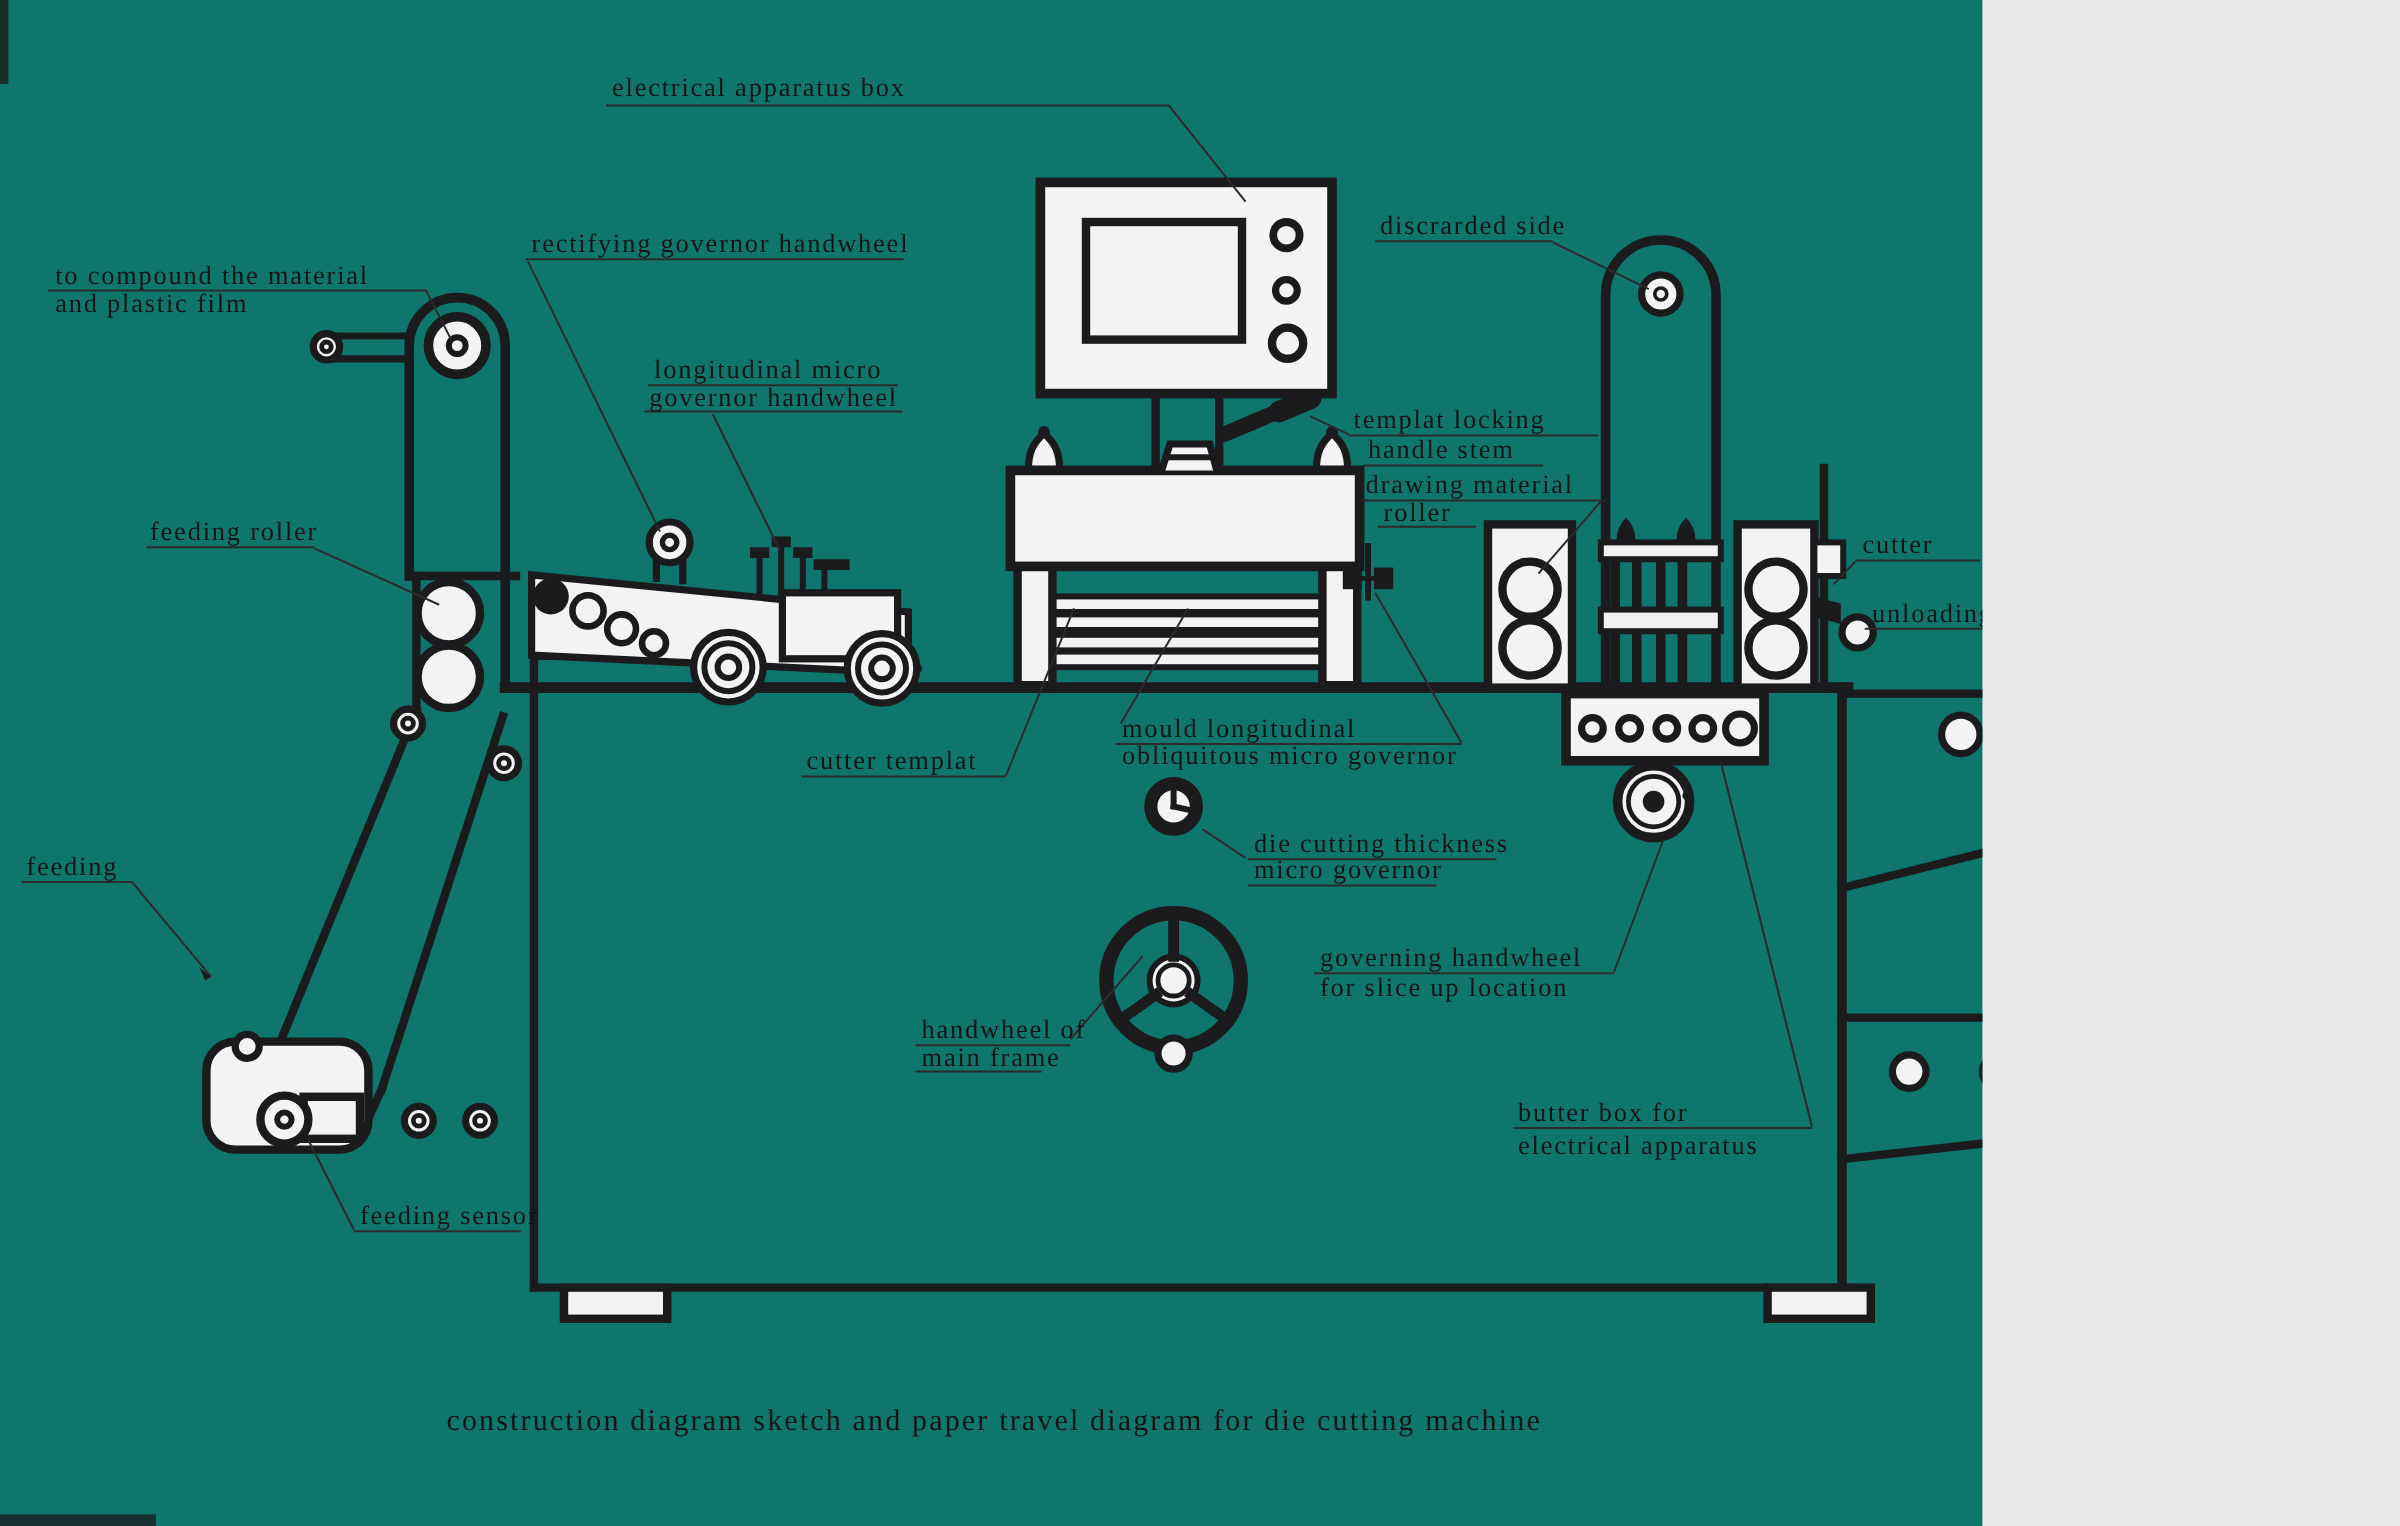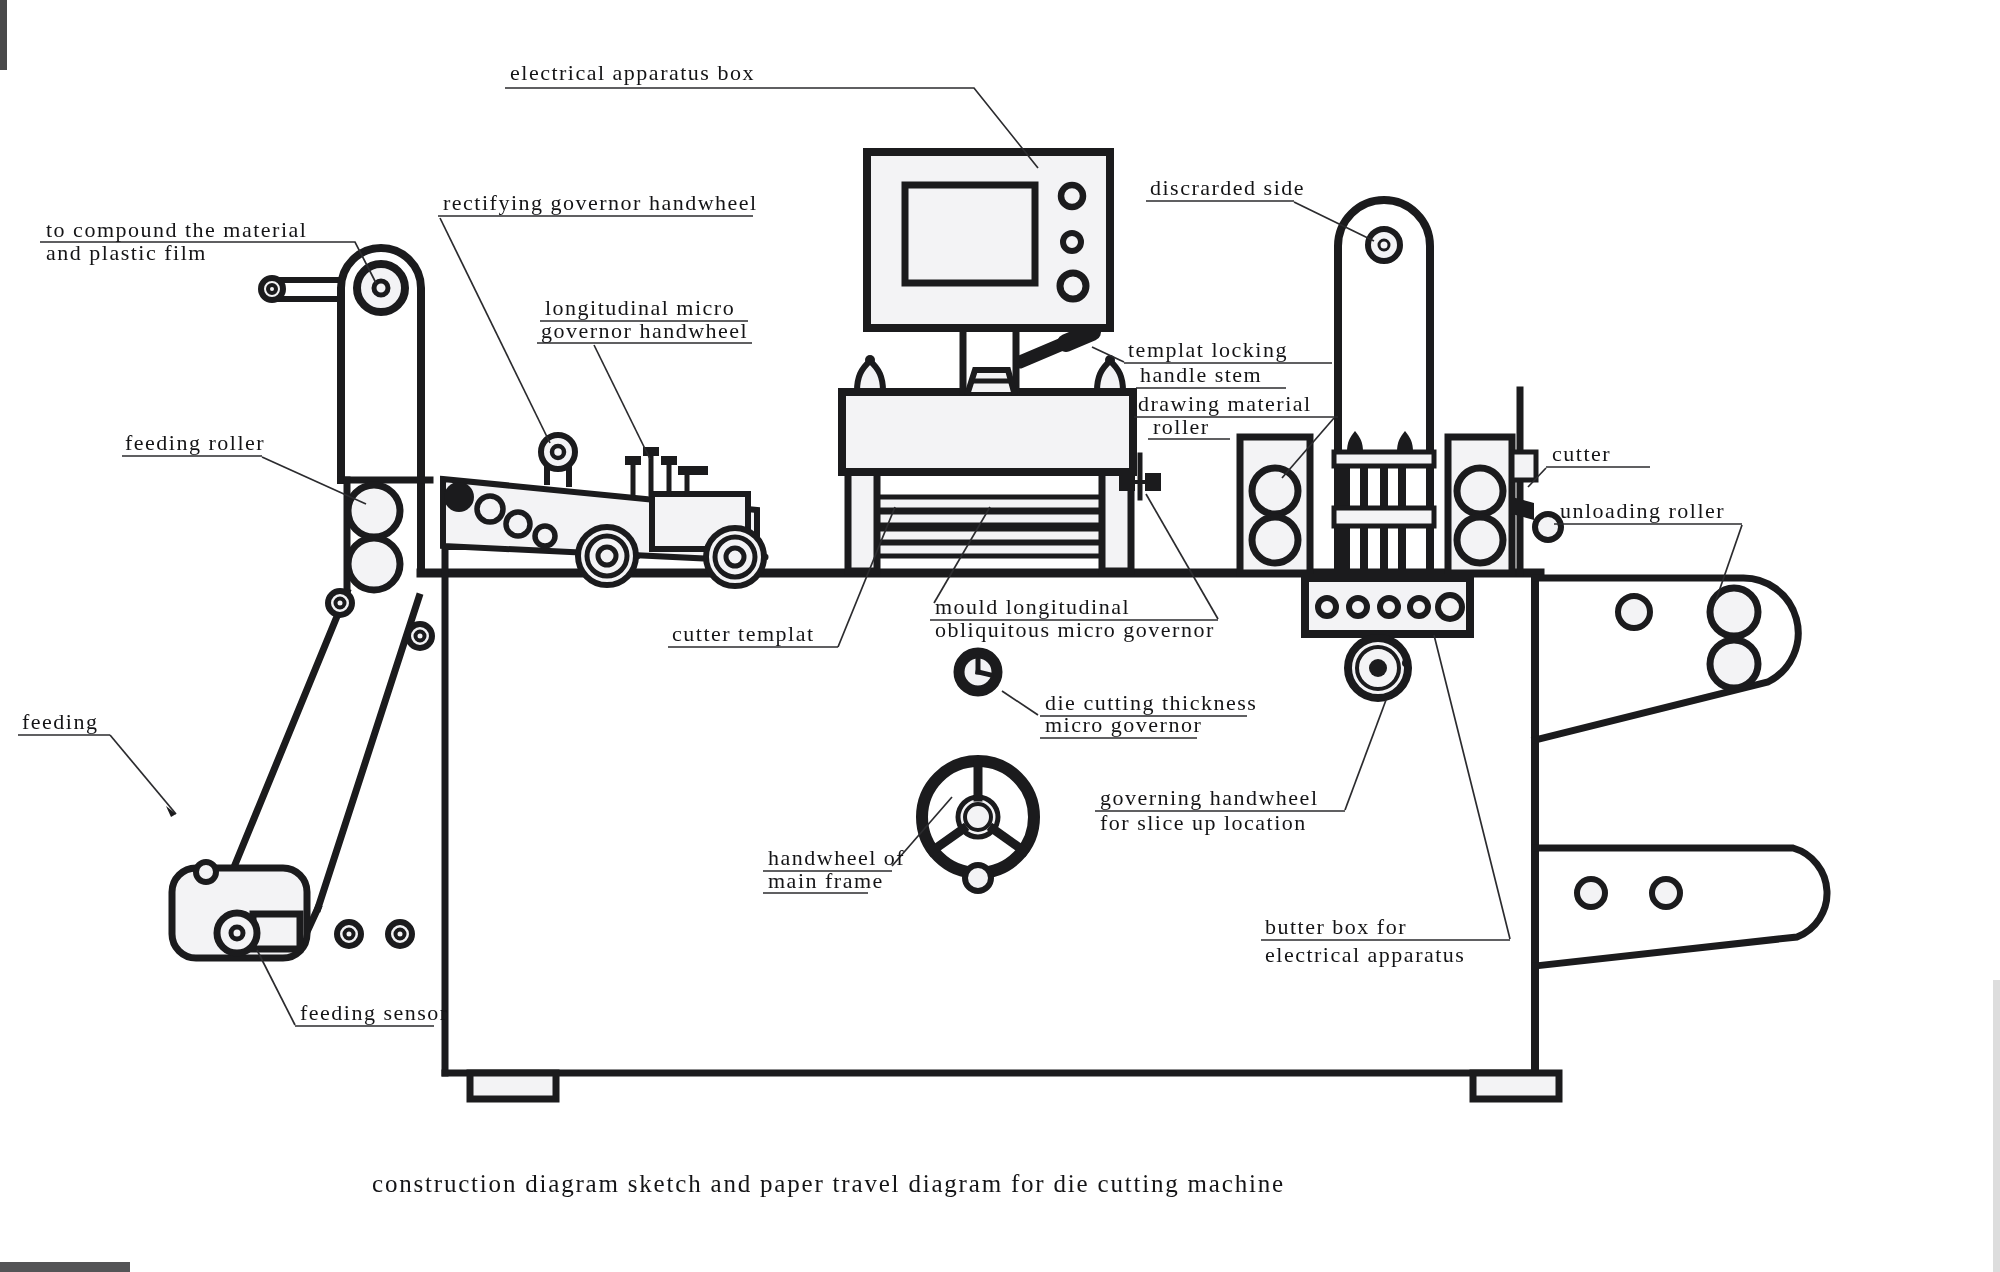--- a/index.html
+++ b/index.html
@@ -1,16 +1,16 @@
 <!DOCTYPE html>
 <html><head>
 <meta charset="utf-8">
 <style>
   html,body{margin:0;padding:0;background:#e8e8ea;}
-  #page{position:relative;width:2000px;height:1272px;background:#ffffff;overflow:hidden;
+  #page{position:relative;width:1652px;height:1272px;background:#0f766e;overflow:hidden;
         font-family:"Liberation Serif", serif;}
   svg{display:block}
   .ink{stroke:#1b1b1d;fill:none;stroke-linecap:square}
   .fillp{fill:#f3f3f5}
   .fillk{fill:#1b1b1d;stroke:none}
   .leader{stroke:#2b2b2e;stroke-width:1.7;fill:none}
   text{fill:#141416;font-family:"Liberation Serif", serif;letter-spacing:1.5px;}
   .lbl{font-size:22px}
   .cap{font-size:25px;letter-spacing:1.8px}
 </style>

